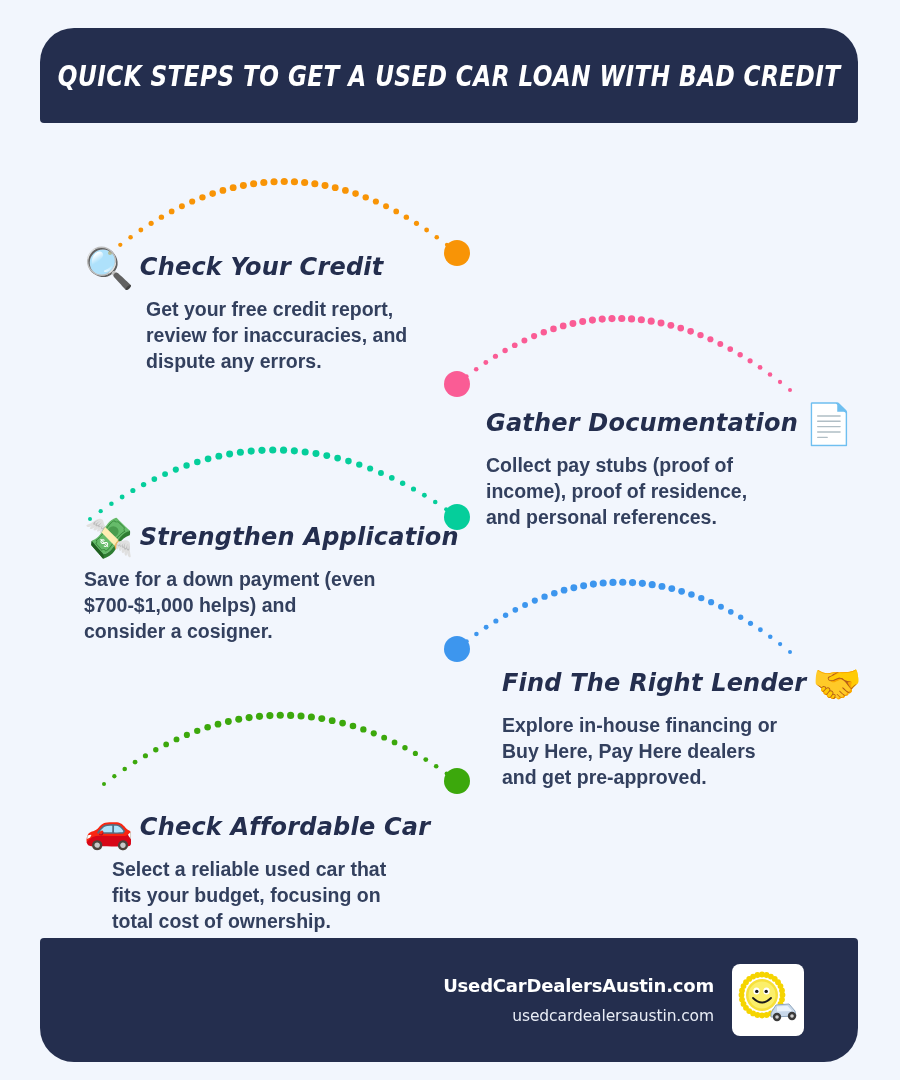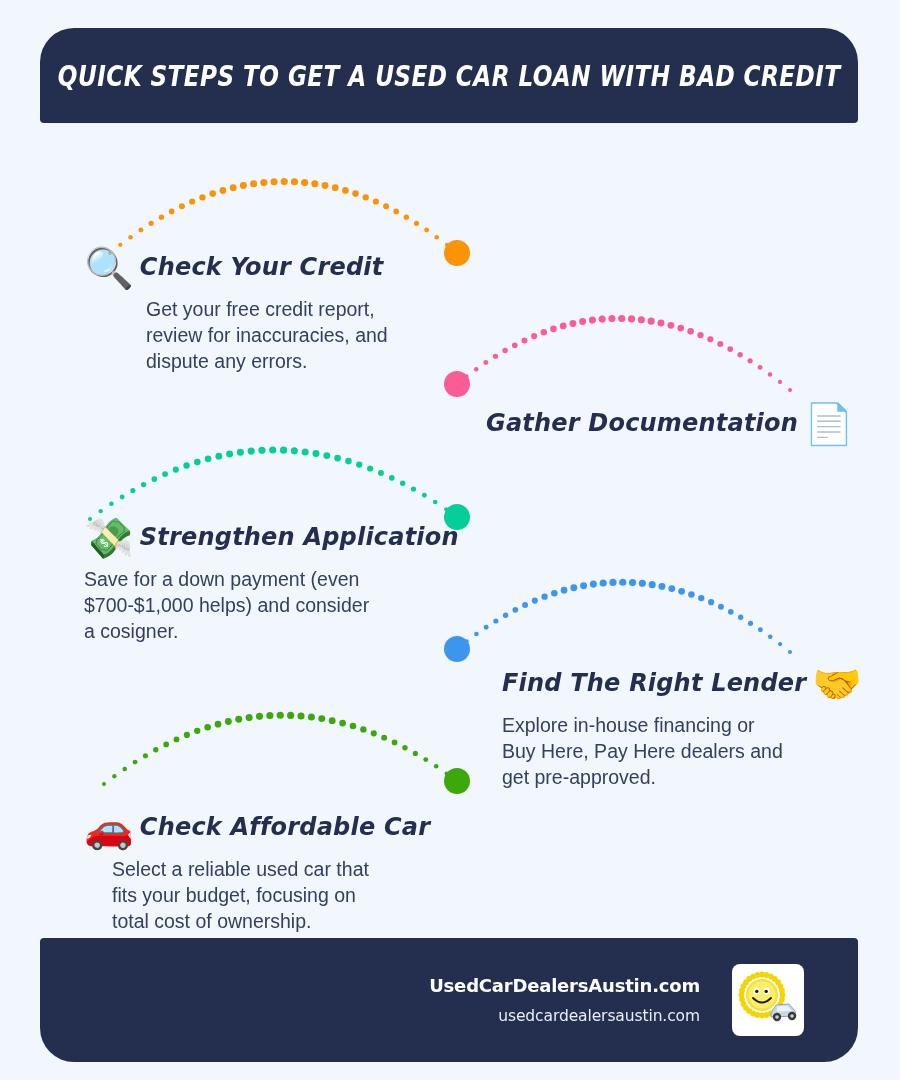--- a/index.html
+++ b/index.html
@@ -83,20 +83,21 @@
     color: #242e4e;
     letter-spacing: 0.2px;
     line-height: 1.05;
   }
   .step-body {
     font-family: "Liberation Sans", sans-serif;
     font-size: 19.5px;
     line-height: 1.33;
     color: #33405e;
     margin-top: 9px;
+    font-weight: bold;
   }
 
   
   #step-1 { left: 84px;  top: 248px; }
   #step-1 .step-body { margin-left: 62px; width: 290px; }
 
   #step-2 { left: 486px; top: 404px; }
   #step-2 .step-body { margin-left: 0px; width: 282px; }
 
   #step-3 { left: 84px;  top: 518px; }
@@ -118,21 +119,21 @@
     background: #242e4e;
     border-radius: 4px 4px 34px 34px;
   }
   .footer-inner {
     position: absolute;
     right: 54px;
     top: 0;
     height: 124px;
     display: flex;
     align-items: center;
-    gap: 32px;
+    gap: 18px;
   }
   .footer-text {
     text-align: right;
   }
   .footer-brand {
     color: #ffffff;
     font-family: "DejaVu Sans", sans-serif;
     font-size: 18px;
     font-weight: 700;
     letter-spacing: -0.2px;
@@ -361,20 +362,21 @@
       <span class="step-title">Check Your Credit</span>
     </div>
     <div class="step-body">Get your free credit report, review for inaccuracies, and dispute any errors.</div>
   </div>
 
   <div class="step" id="step-2">
     <div class="step-head right-emoji">
       <span class="step-title">Gather Documentation</span>
       <span class="step-emoji">📄</span>
     </div>
+    <div class="step-body">Collect pay stubs (proof of income), proof of residence, and personal references.</div>
   </div>
 
   <div class="step" id="step-3">
     <div class="step-head">
       <span class="step-emoji">💸</span>
       <span class="step-title">Strengthen Application</span>
     </div>
     <div class="step-body">Save for a down payment (even $700-$1,000 helps) and consider a cosigner.</div>
   </div>
 

